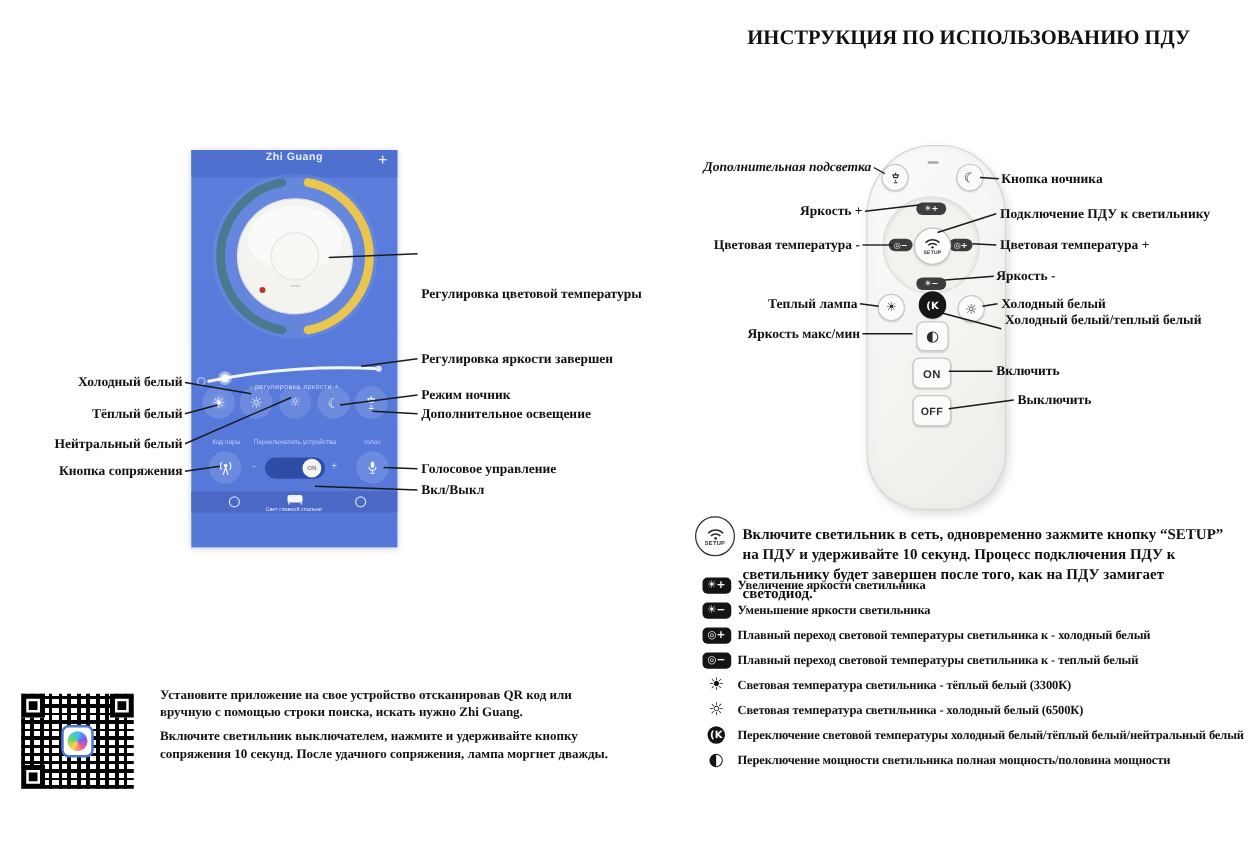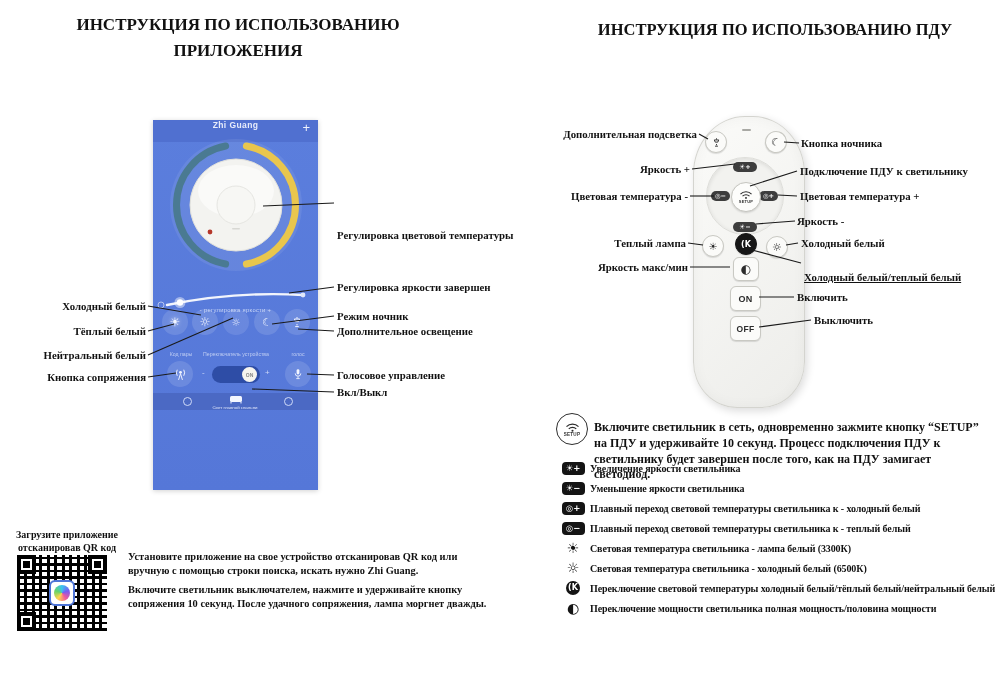--- a/index.html
+++ b/index.html
@@ -6,21 +6,21 @@
   #canvas{position:relative;width:1000px;height:678px;background:#ffffff;overflow:hidden;
           font-family:"Liberation Serif",serif;color:#1a1a1a;}
   .abs{position:absolute;}
   .title{position:absolute;font-weight:700;font-size:17px;line-height:1.5;text-align:center;color:#111;}
   .callout{position:absolute;font-weight:700;font-size:10.8px;white-space:nowrap;color:#111;}
   .callout.r{text-align:right;}
   .para{position:absolute;font-weight:700;font-size:10.4px;line-height:1.32;color:#111;}
   .overlay{position:absolute;left:0;top:0;pointer-events:none;}
 
   
-  #app{position:absolute;left:153px;top:120px;width:165px;height:370px;
+  #app{position:absolute;left:153px;top:120px;width:165px;height:318px;
        background:linear-gradient(#5b7edd,#5577d8);overflow:hidden;box-shadow:0 1px 5px rgba(0,0,0,.18);}
   #app .hdr{position:absolute;left:0;top:0;width:165px;height:22px;background:#5070d0;}
   #app .hdr .t{position:absolute;width:100%;text-align:center;line-height:22px;font:700 8.5px "Liberation Sans",sans-serif;color:#e7ecfb;letter-spacing:.4px;}
   #app .hdr .plus{position:absolute;right:8px;top:0;line-height:22px;font:400 13px "Liberation Sans",sans-serif;color:#eef2fd;}
   .srow-label{position:absolute;width:100%;text-align:center;font:400 5.8px "Liberation Sans",sans-serif;color:#c9d6f6;letter-spacing:.3px;}
   .icirc{position:absolute;width:26px;height:26px;border-radius:50%;background:rgba(255,255,255,.13);
          display:flex;align-items:center;justify-content:center;color:#f2f5ff;font-family:"DejaVu Sans",sans-serif;}
   .tinylab{position:absolute;font:400 5.2px "Liberation Sans",sans-serif;color:#bfcdf3;text-align:center;white-space:nowrap;}
   #app .toggle{position:absolute;left:59px;top:246px;width:48px;height:17px;border-radius:9px;background:#2e4da6;}
   #app .knob{position:absolute;left:30px;top:1px;width:15px;height:15px;border-radius:50%;background:#f6f4ee;
@@ -69,21 +69,20 @@
   .finder i{position:absolute;left:2px;top:2px;width:7px;height:7px;background:#000;display:block;}
   #qr .appicon{position:absolute;left:33px;top:26px;width:26px;height:26px;background:#fff;border:2px solid #4d74d8;border-radius:6px;
                box-sizing:border-box;display:flex;align-items:center;justify-content:center;}
   #qr .appicon i{width:16px;height:16px;border-radius:50%;background:conic-gradient(#39c2f0,#7a5af0,#f0599b,#ffd54e,#67d46a,#39c2f0);display:block;}
 </style>
 </head>
 <body>
 
 <div id="canvas">
 
-  <div class="title" style="left:38px;top:12px;width:400px;">ИНСТРУКЦИЯ ПО ИСПОЛЬЗОВАНИЮ ПРИЛОЖЕНИЯ</div>
   <div class="title" style="left:555px;top:18px;width:440px;font-size:16.5px;">ИНСТРУКЦИЯ ПО ИСПОЛЬЗОВАНИЮ ПДУ</div>
 
   <div id="app">
     <div class="hdr">
       <div class="t">Zhi Guang</div>
       <div class="plus">+</div>
     </div>
 
     <svg class="abs" style="left:13px;top:15px;" width="140" height="140" viewBox="0 0 140 140">
       <circle cx="70" cy="70" r="66" fill="rgba(255,255,255,0.08)"></circle>
@@ -153,21 +152,20 @@
   <div class="callout r" style="left:8px;top:349px;width:138px;">Нейтральный белый</div>
   <div class="callout r" style="left:8px;top:371px;width:138px;">Кнопка сопряжения</div>
 
   <div class="callout" style="left:337px;top:197px;margin-top:32px;">Регулировка цветовой температуры</div>
   <div class="callout" style="left:337px;top:281px;">Регулировка яркости завершен</div>
   <div class="callout" style="left:337px;top:310px;">Режим ночник</div>
   <div class="callout" style="left:337px;top:325px;">Дополнительное освещение</div>
   <div class="callout" style="left:337px;top:369px;">Голосовое управление</div>
   <div class="callout" style="left:337px;top:386px;">Вкл/Выкл</div>
 
-  <div class="para" style="left:6px;top:528px;width:122px;text-align:center;font-size:10px;">Загрузите приложение отсканировав QR код</div>
   <div id="qr">
     <div class="noise"></div>
     <div class="finder" style="left:1px;top:1px;">
         <i></i>
       </div>
     <div class="finder" style="right:1px;top:1px;">
         <i></i>
       </div>
     <div class="finder" style="left:1px;bottom:1px;">
         <i></i>
@@ -205,32 +203,32 @@
 
     <div class="rbtn rcirc" style="left:8px;top:118px;font:400 10px 'DejaVu Sans',sans-serif;">☀</div>
     <div class="rbtn rcirc rdark" style="left:41px;top:116px;font:700 8px 'DejaVu Sans',sans-serif;">(K</div>
     <div class="rbtn rcirc" style="left:72px;top:119px;font:400 11px 'DejaVu Sans',sans-serif;">☼</div>
 
     <div class="rbtn" style="left:39px;top:140px;width:24px;height:22px;border-radius:6px;font:400 12px 'DejaVu Sans',sans-serif;">◐</div>
     <div class="rbtn onoff" style="left:36px;top:169px;width:29px;height:23px;">ON</div>
     <div class="rbtn onoff" style="left:36px;top:199px;width:29px;height:23px;font-size:8.5px;">OFF</div>
   </div>
 
-  <div class="callout r" style="left:520px;top:128px;width:177px;">Дополнительная подсветка</div>
+  <div class="callout r" style="left:520px;top:128px;width:177px;font-style:italic;">Дополнительная подсветка</div>
   <div class="callout r" style="left:520px;top:163px;width:170px;">Яркость +</div>
   <div class="callout r" style="left:520px;top:190px;width:168px;">Цветовая температура -</div>
   <div class="callout r" style="left:520px;top:237px;width:166px;">Теплый лампа</div>
   <div class="callout r" style="left:520px;top:261px;width:168px;">Яркость макс/мин</div>
 
   <div class="callout" style="left:801px;top:137px;">Кнопка ночника</div>
   <div class="callout" style="left:800px;top:165px;">Подключение ПДУ к светильнику</div>
   <div class="callout" style="left:800px;top:190px;">Цветовая температура +</div>
   <div class="callout" style="left:797px;top:215px;">Яркость -</div>
   <div class="callout" style="left:801px;top:237px;">Холодный белый</div>
-  <div class="callout" style="left:804px;top:271px;text-decoration:underline;">Холодный белый/теплый белый</div>
+  <div class="callout" style="left:804px;top:250px;">Холодный белый/теплый белый</div>
   <div class="callout" style="left:797px;top:291px;">Включить</div>
   <div class="callout" style="left:814px;top:314px;">Выключить</div>
 
   <div id="setup-badge">
     <svg width="15" height="10" viewBox="0 0 20 13">
       <path d="M2 6 A11 11 0 0 1 18 6 M5 9 A7 7 0 0 1 15 9" fill="none" stroke="#2c2c2c" stroke-width="1.6"></path>
       <circle cx="10" cy="11.4" r="1.4" fill="#2c2c2c"></circle>
     </svg>
     <span class="setup-word" style="font-size:4.6px;">SETUP</span>
   </div>
@@ -257,21 +255,21 @@
   <div class="lrow" style="left:556px;top:520px;">
     <span class="lic">
         <span class="lpill">◎−</span>
       </span>
     <span class="ltext">Плавный переход световой температуры светильника к - теплый белый</span>
   </div>
   <div class="lrow" style="left:556px;top:540px;">
     <span class="lic">
         <span class="lchar">☀</span>
       </span>
-    <span class="ltext">Световая температура светильника - лампа белый (3300К)</span>
+    <span class="ltext">Световая температура светильника - тёплый белый (3300К)</span>
   </div>
   <div class="lrow" style="left:556px;top:560px;">
     <span class="lic">
         <span class="lchar">☼</span>
       </span>
     <span class="ltext">Световая температура светильника - холодный белый (6500К)</span>
   </div>
   <div class="lrow" style="left:556px;top:580px;">
     <span class="lic">
         <span class="lck">(K</span>

